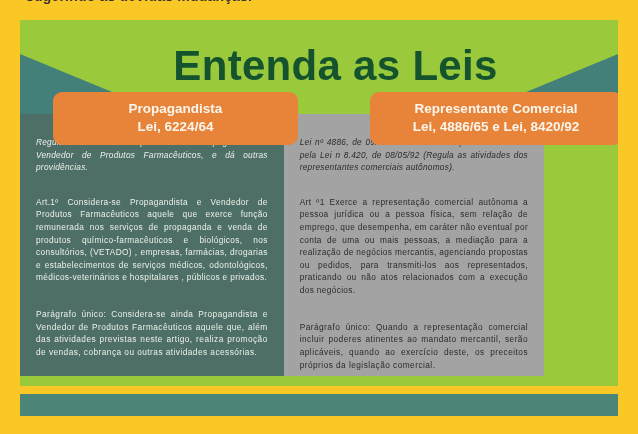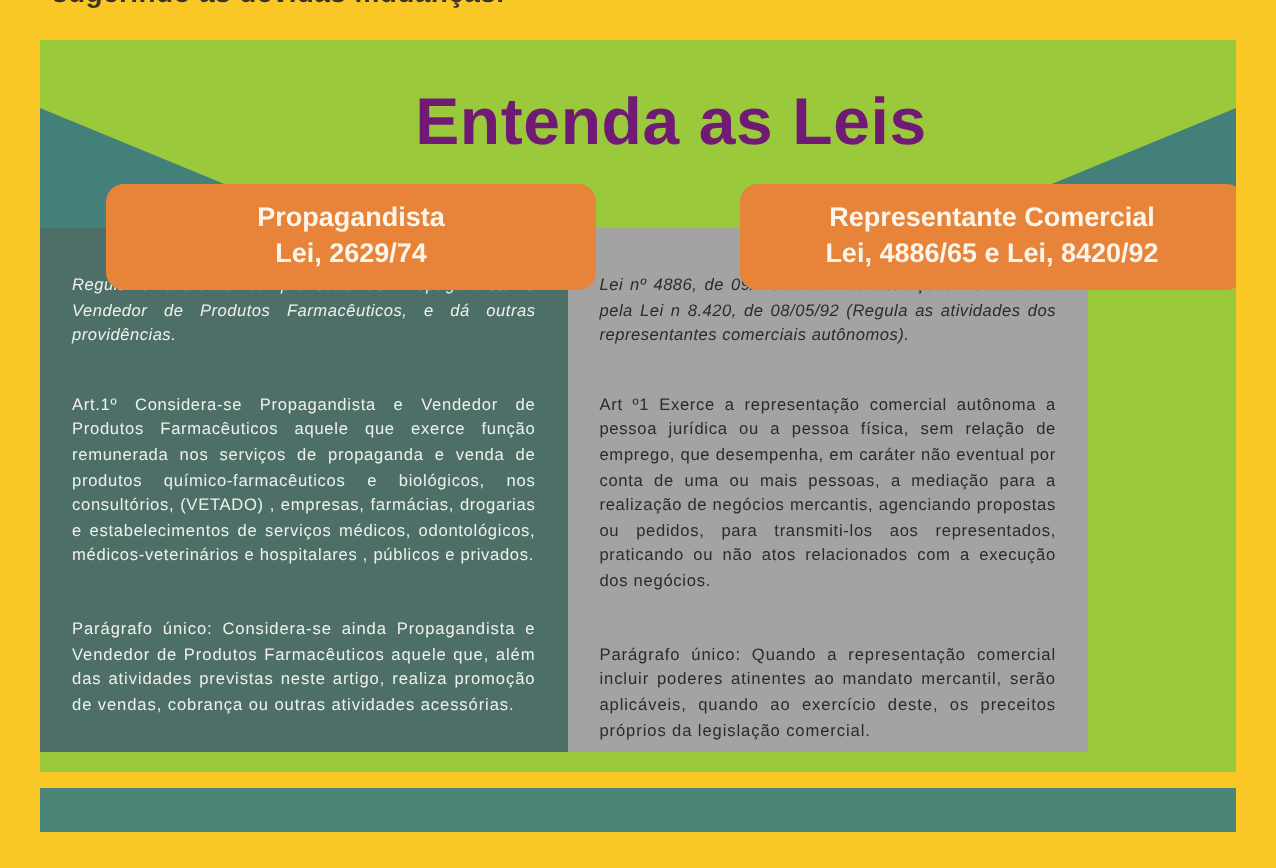--- a/index.html
+++ b/index.html
@@ -27,21 +27,21 @@
   }
   
   .wing{position:absolute;top:0;width:160px;height:100px;}
   .wing-left{left:0;background:#44807A;
     clip-path:polygon(0 34%,0 100%,100% 100%);}
   .wing-right{right:0;background:#44807A;
     clip-path:polygon(100% 34%,100% 100%,0 100%);}
   .title{
     position:absolute;left:0;right:0;top:22px;
     text-align:center;
-    font-size:33px;font-weight:bold;color:#701a75;
+    font-size:42px;font-weight:bold;color:#14532d;
     letter-spacing:.3px;
     z-index:3;
     padding-left:33px;
   }
   
   .pill{
     position:absolute;top:72px;
     background:#E8833A;
     border-radius:9px;
     color:#FBF6EC;
@@ -106,21 +106,21 @@
 <div class="cutoff-text">sugerindo as devidas mudanças.</div>
 
 <div class="panel">
   <div class="wing wing-left"></div>
   <div class="wing wing-right"></div>
 
   <div class="title">Entenda as Leis</div>
 
   <div class="pill pill-left">
     <div class="l1">Propagandista</div>
-    <div class="l2">Lei, 2629/74</div>
+    <div class="l2">Lei, 6224/64</div>
   </div>
 
   <div class="pill pill-right">
     <div class="l1">Representante Comercial</div>
     <div class="l2">Lei, 4886/65 e Lei, 8420/92</div>
   </div>
 
   <div class="cols">
     <div class="col col-left">
       <p class="p1">Regula o exercício da profissão de Propagandista e Vendedor de Produtos Farmacêuticos, e dá outras providências.</p>

